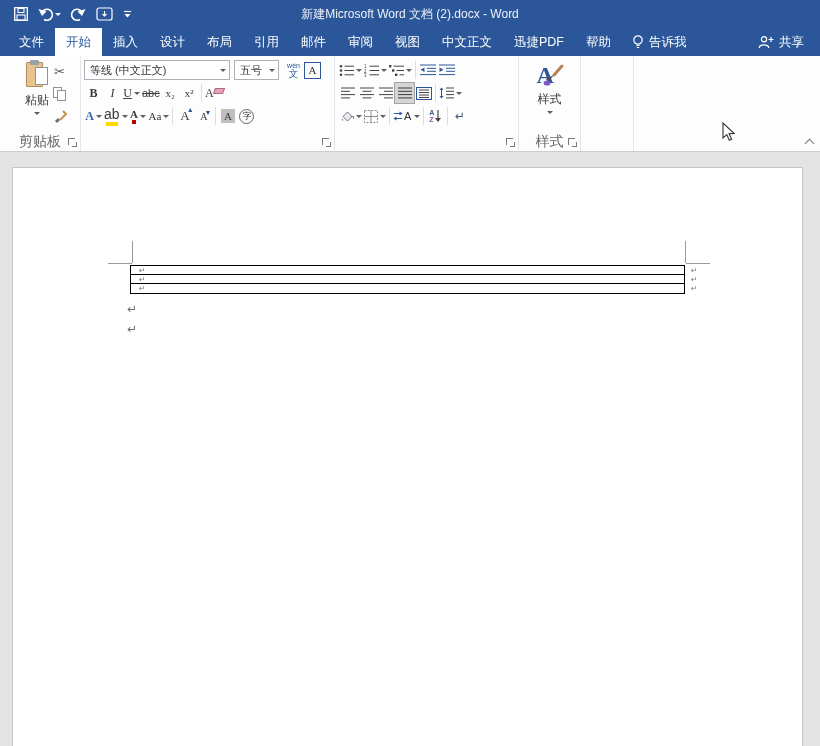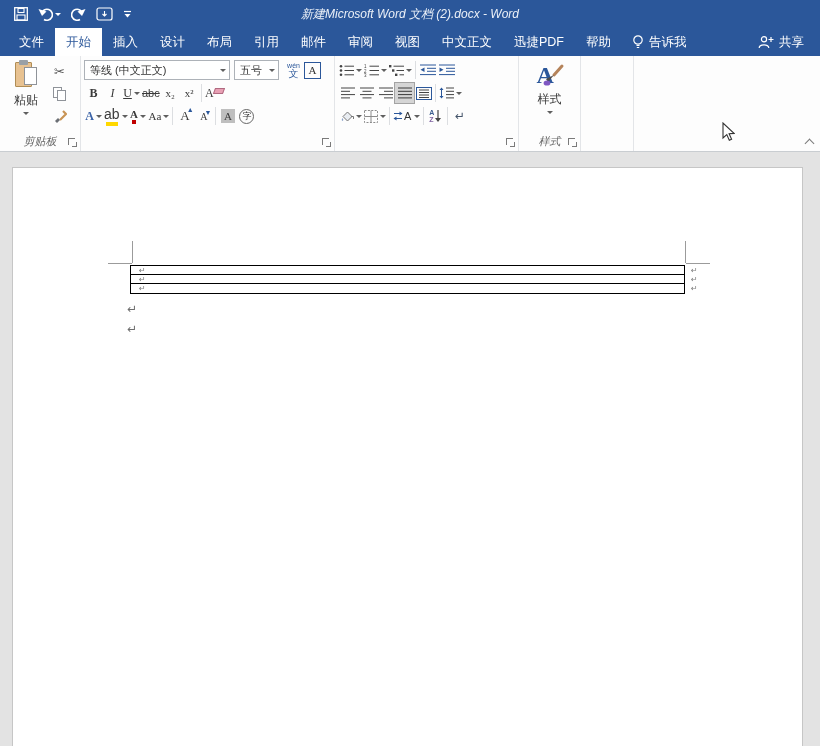--- a/index.html
+++ b/index.html
@@ -1,20 +1,20 @@
 <!DOCTYPE html>
 <html><head>
 <meta charset="utf-8">
 <style>
   * { box-sizing: border-box; margin: 0; padding: 0; }
   html,body { width:820px; height:746px; overflow:hidden; }
   body { font-family:"Liberation Sans","DejaVu Sans",sans-serif; position:relative; background:#e3e3e3; }
 
   
-  .titlebar { position:absolute; left:0; top:0; width:820px; height:28px; background:#2b579a; display:flex; align-items:center; color:#fff;font-style:italic; }
+  .titlebar { position:absolute; left:0; top:0; width:820px; height:28px; background:#2b579a; display:flex; align-items:center; color:#fff; }
   .qat { display:flex; align-items:center; gap:10px; padding-left:14px; }
   .qat-btn { display:flex; align-items:center; justify-content:center; height:20px; }
   .title-text { position:absolute; left:0; right:0; top:0; height:28px; display:flex; align-items:center; justify-content:center; font-size:12px; color:#ecf1f8; pointer-events:none; }
   .title-right { margin-left:auto; display:flex; align-items:center; height:28px; }
   .signin { background:#4d72a8; color:#fff; font-size:12px; padding:3px 13px; margin-right:22px; cursor:default; }
   .winbtn { width:44px; height:28px; display:flex; align-items:center; justify-content:center; color:#dbe4f0; font-size:13px; }
   .box-icon { width:12px; height:10px; border:1px solid #cfd9e8; position:relative; }
   .box-icon:before { content:"^"; position:absolute; left:2px; top:-3px; font-size:8px; color:#cfd9e8; }
   .max-box { width:10px; height:10px; border:1px solid #dbe4f0; }
   .min-line { width:10px; height:0; border-top:1px solid #dbe4f0; }
@@ -25,35 +25,35 @@
   .tab { display:flex; align-items:center; padding:0 11px; cursor:default; }
   .tab.first { margin-left:8px; }
   .tab.active { background:#fff; color:#2b579a; }
   .tellme-wrap, .share-wrap { display:flex; align-items:center; gap:5px; padding:0 10px; }
   .share-wrap { margin-left:auto; margin-right:6px; }
 
   
   .ribbon { position:absolute; left:0; top:56px; width:820px; height:96px; background:#fdfdfd; border-bottom:1px solid #c9cdd1; display:flex; }
   .rgroup { position:relative; border-right:1px solid #e3e5e8; display:flex; flex-direction:column; }
   .rg-body { flex:1; padding:4px 3px 0 3px; }
-  .rg-label { height:17px; display:flex; align-items:center; justify-content:center; font-size:11px; color:#676767; padding-bottom:2px;font-style:italic; }
+  .rg-label { height:17px; display:flex; align-items:center; justify-content:center; font-size:14px; color:#676767; padding-bottom:2px; }
   .launcher { position:absolute; right:3px; bottom:4px; width:9px; height:9px; }
   .launcher:before { content:""; position:absolute; left:0; top:0; width:6px; height:6px; border-left:1px solid #7a7a7a; border-top:1px solid #7a7a7a; }
   .launcher:after { content:""; position:absolute; right:0px; bottom:0px; width:4px; height:4px; border-right:1.6px solid #7a7a7a; border-bottom:1.6px solid #7a7a7a; }
 
   .car { width:0; height:0; border-left:3px solid transparent; border-right:3px solid transparent; border-top:3.5px solid #5f5f5f; }
   .vdiv { width:1px; background:#dcdee1; height:18px; margin:1px 2px; flex:none; }
   .rrow { display:flex; align-items:flex-start; height:22px; margin-bottom:1px; }
   .rb { height:20px; min-width:19px; display:flex; align-items:center; justify-content:center; font-size:12px; color:#3a3a3a; padding:0 1px; position:relative; }
   .rb .car { margin-left:2px; }
   .rb.sel { background:#d5d5d5; outline:1px solid #a3a3a3; }
 
   
   .g-clip { width:81px; }
-  .paste-btn { position:absolute; left:7px; top:5px; width:38px; height:74px; display:flex; flex-direction:column; align-items:center; }
+  .paste-btn { position:absolute; left:18px; top:5px; width:38px; height:74px; display:flex; flex-direction:column; align-items:center; }
   .clipboard-ic { position:relative; width:22px; height:27px; }
   .clipboard-ic .board { position:absolute; left:0; top:1px; width:17px; height:25px; background:#e8c291; border:1px solid #b08d55; border-radius:1px; }
   .clipboard-ic .clip { position:absolute; left:4px; top:-1px; width:9px; height:5px; background:#9aa0a6; border-radius:1px; }
   .clipboard-ic .sheet { position:absolute; right:0; top:6px; width:13px; height:18px; background:#fff; border:1px solid #8f9399; }
   .paste-btn .lbl { margin-top:4px; font-size:12px; color:#3a3a3a; }
   .paste-btn .car { margin-top:3px; }
   .clip-col { position:absolute; left:50px; top:5px; display:flex; flex-direction:column; gap:3px; }
   .scissors { font-size:13px; color:#555; line-height:1; }
   .copy-ic { position:relative; width:13px; height:14px; }
   .copy-ic i { position:absolute; width:9px; height:11px; border:1px solid #8f9399; background:#fff; }

